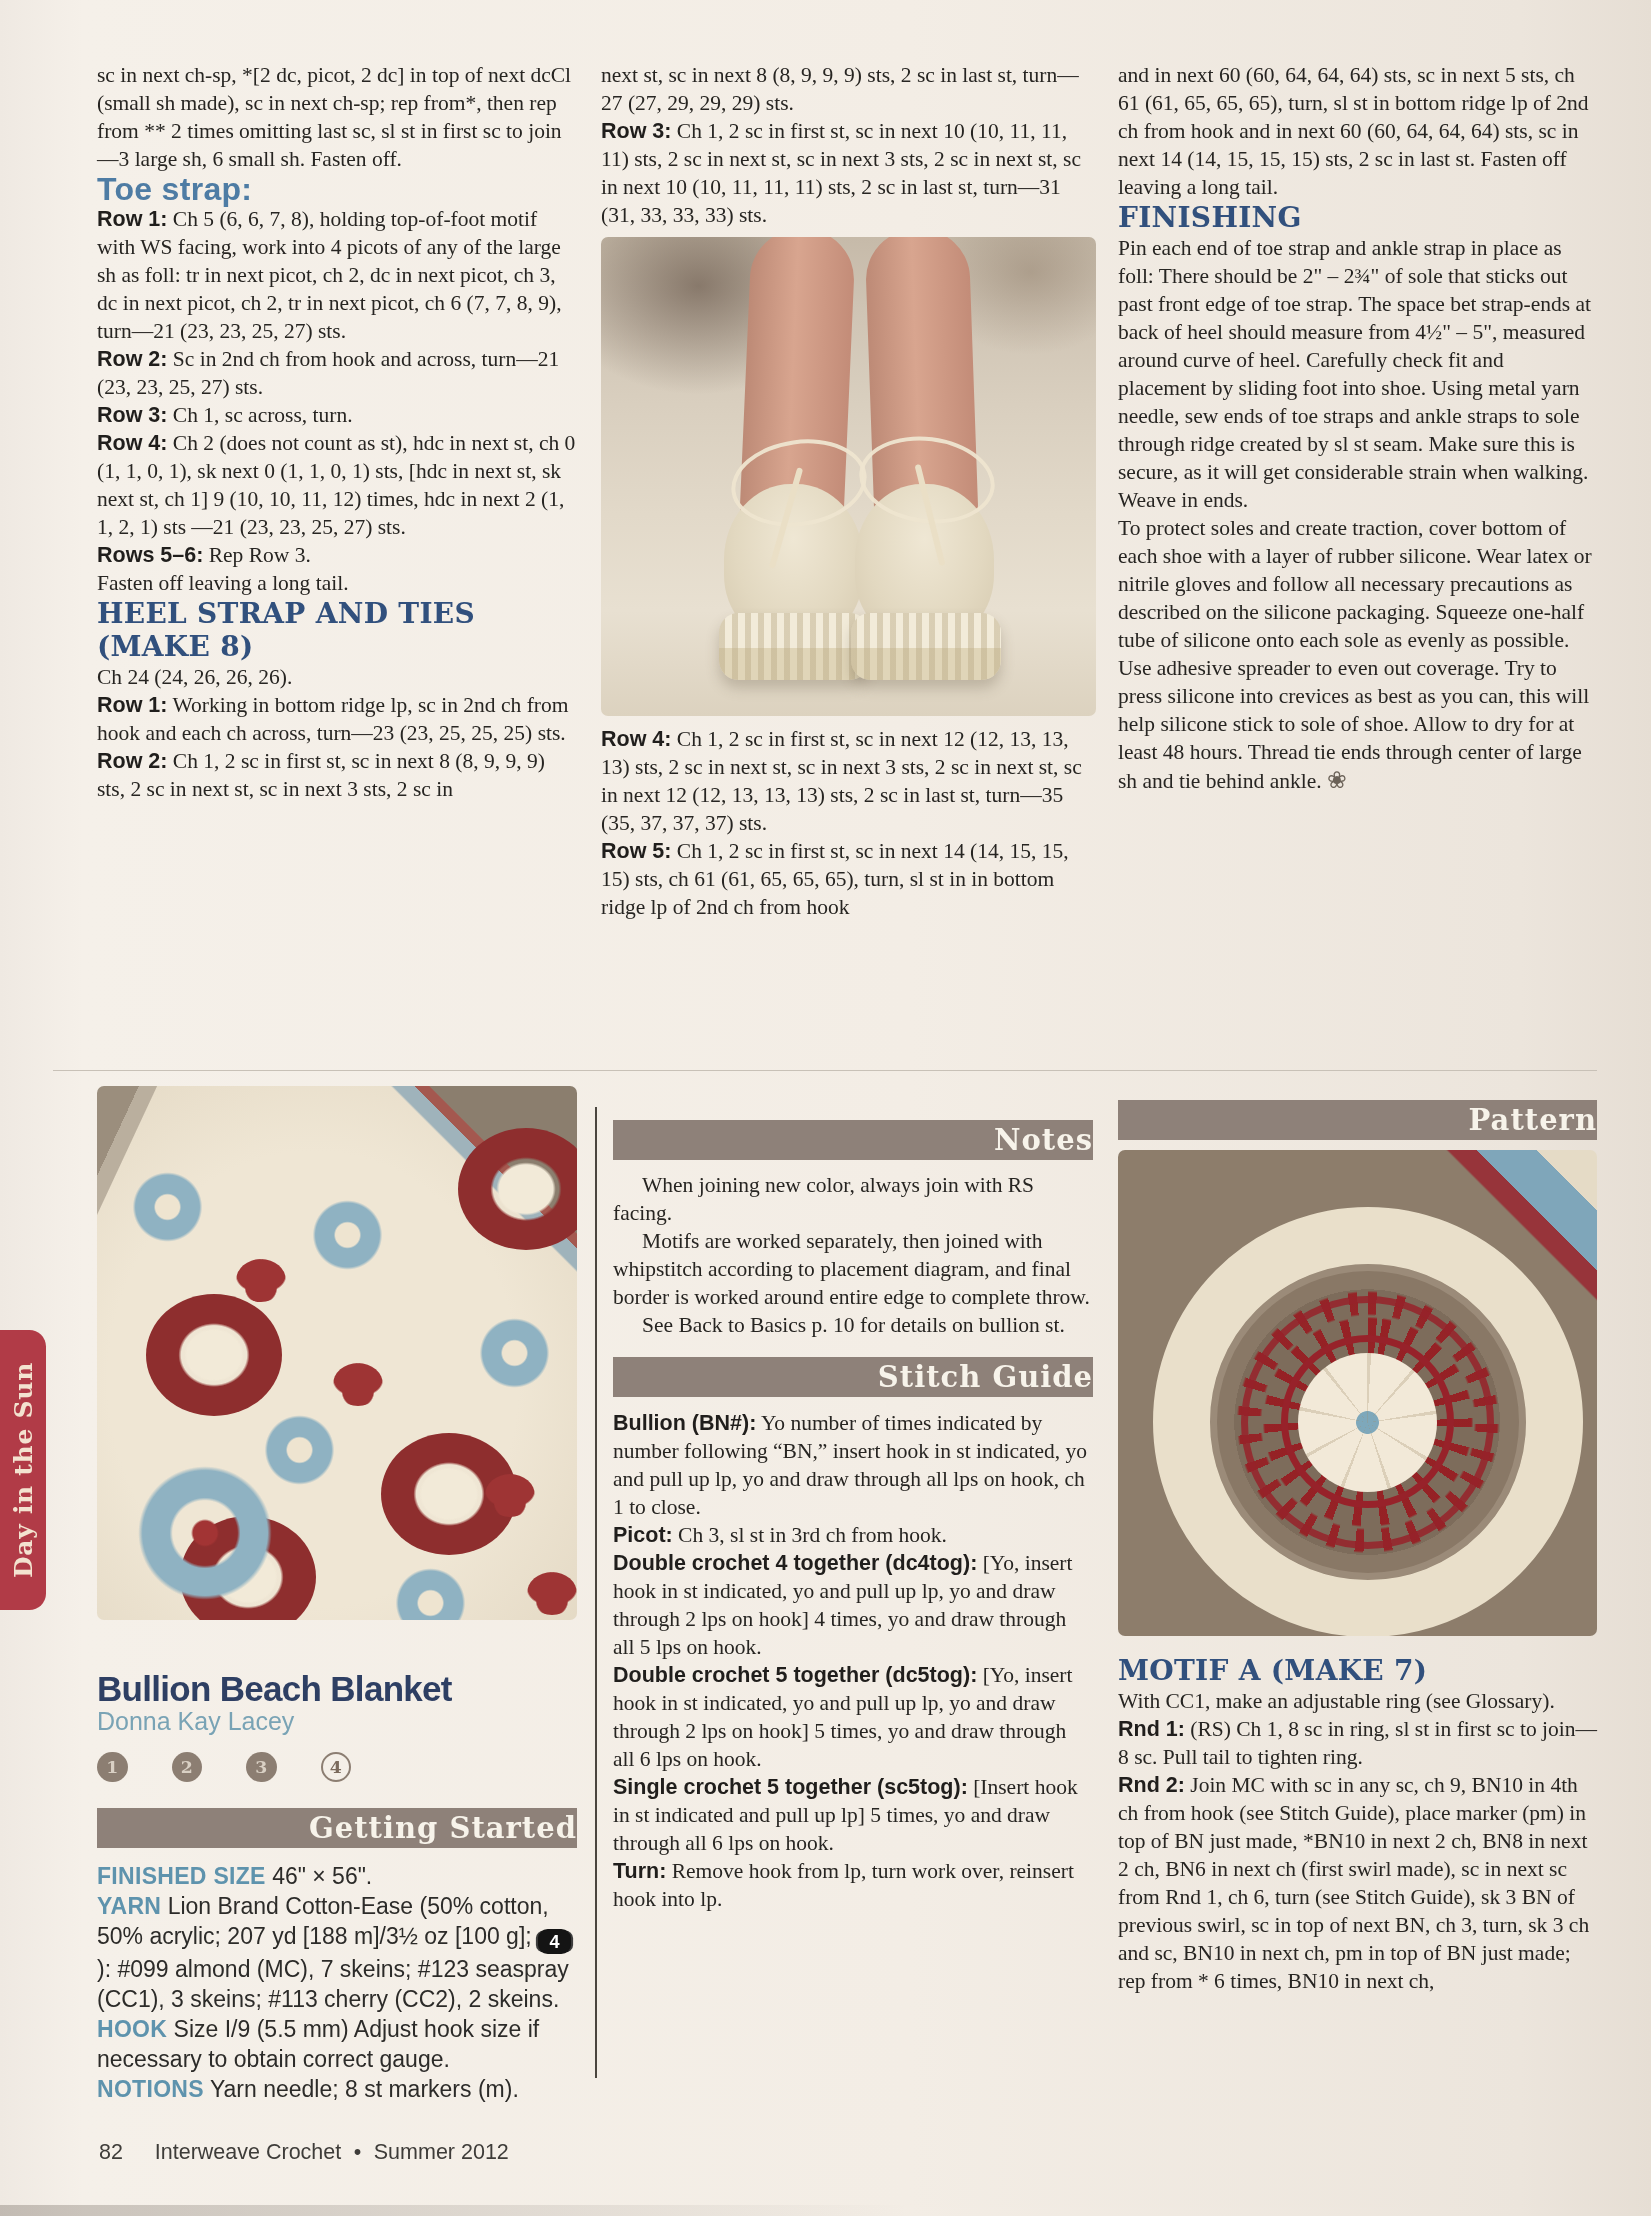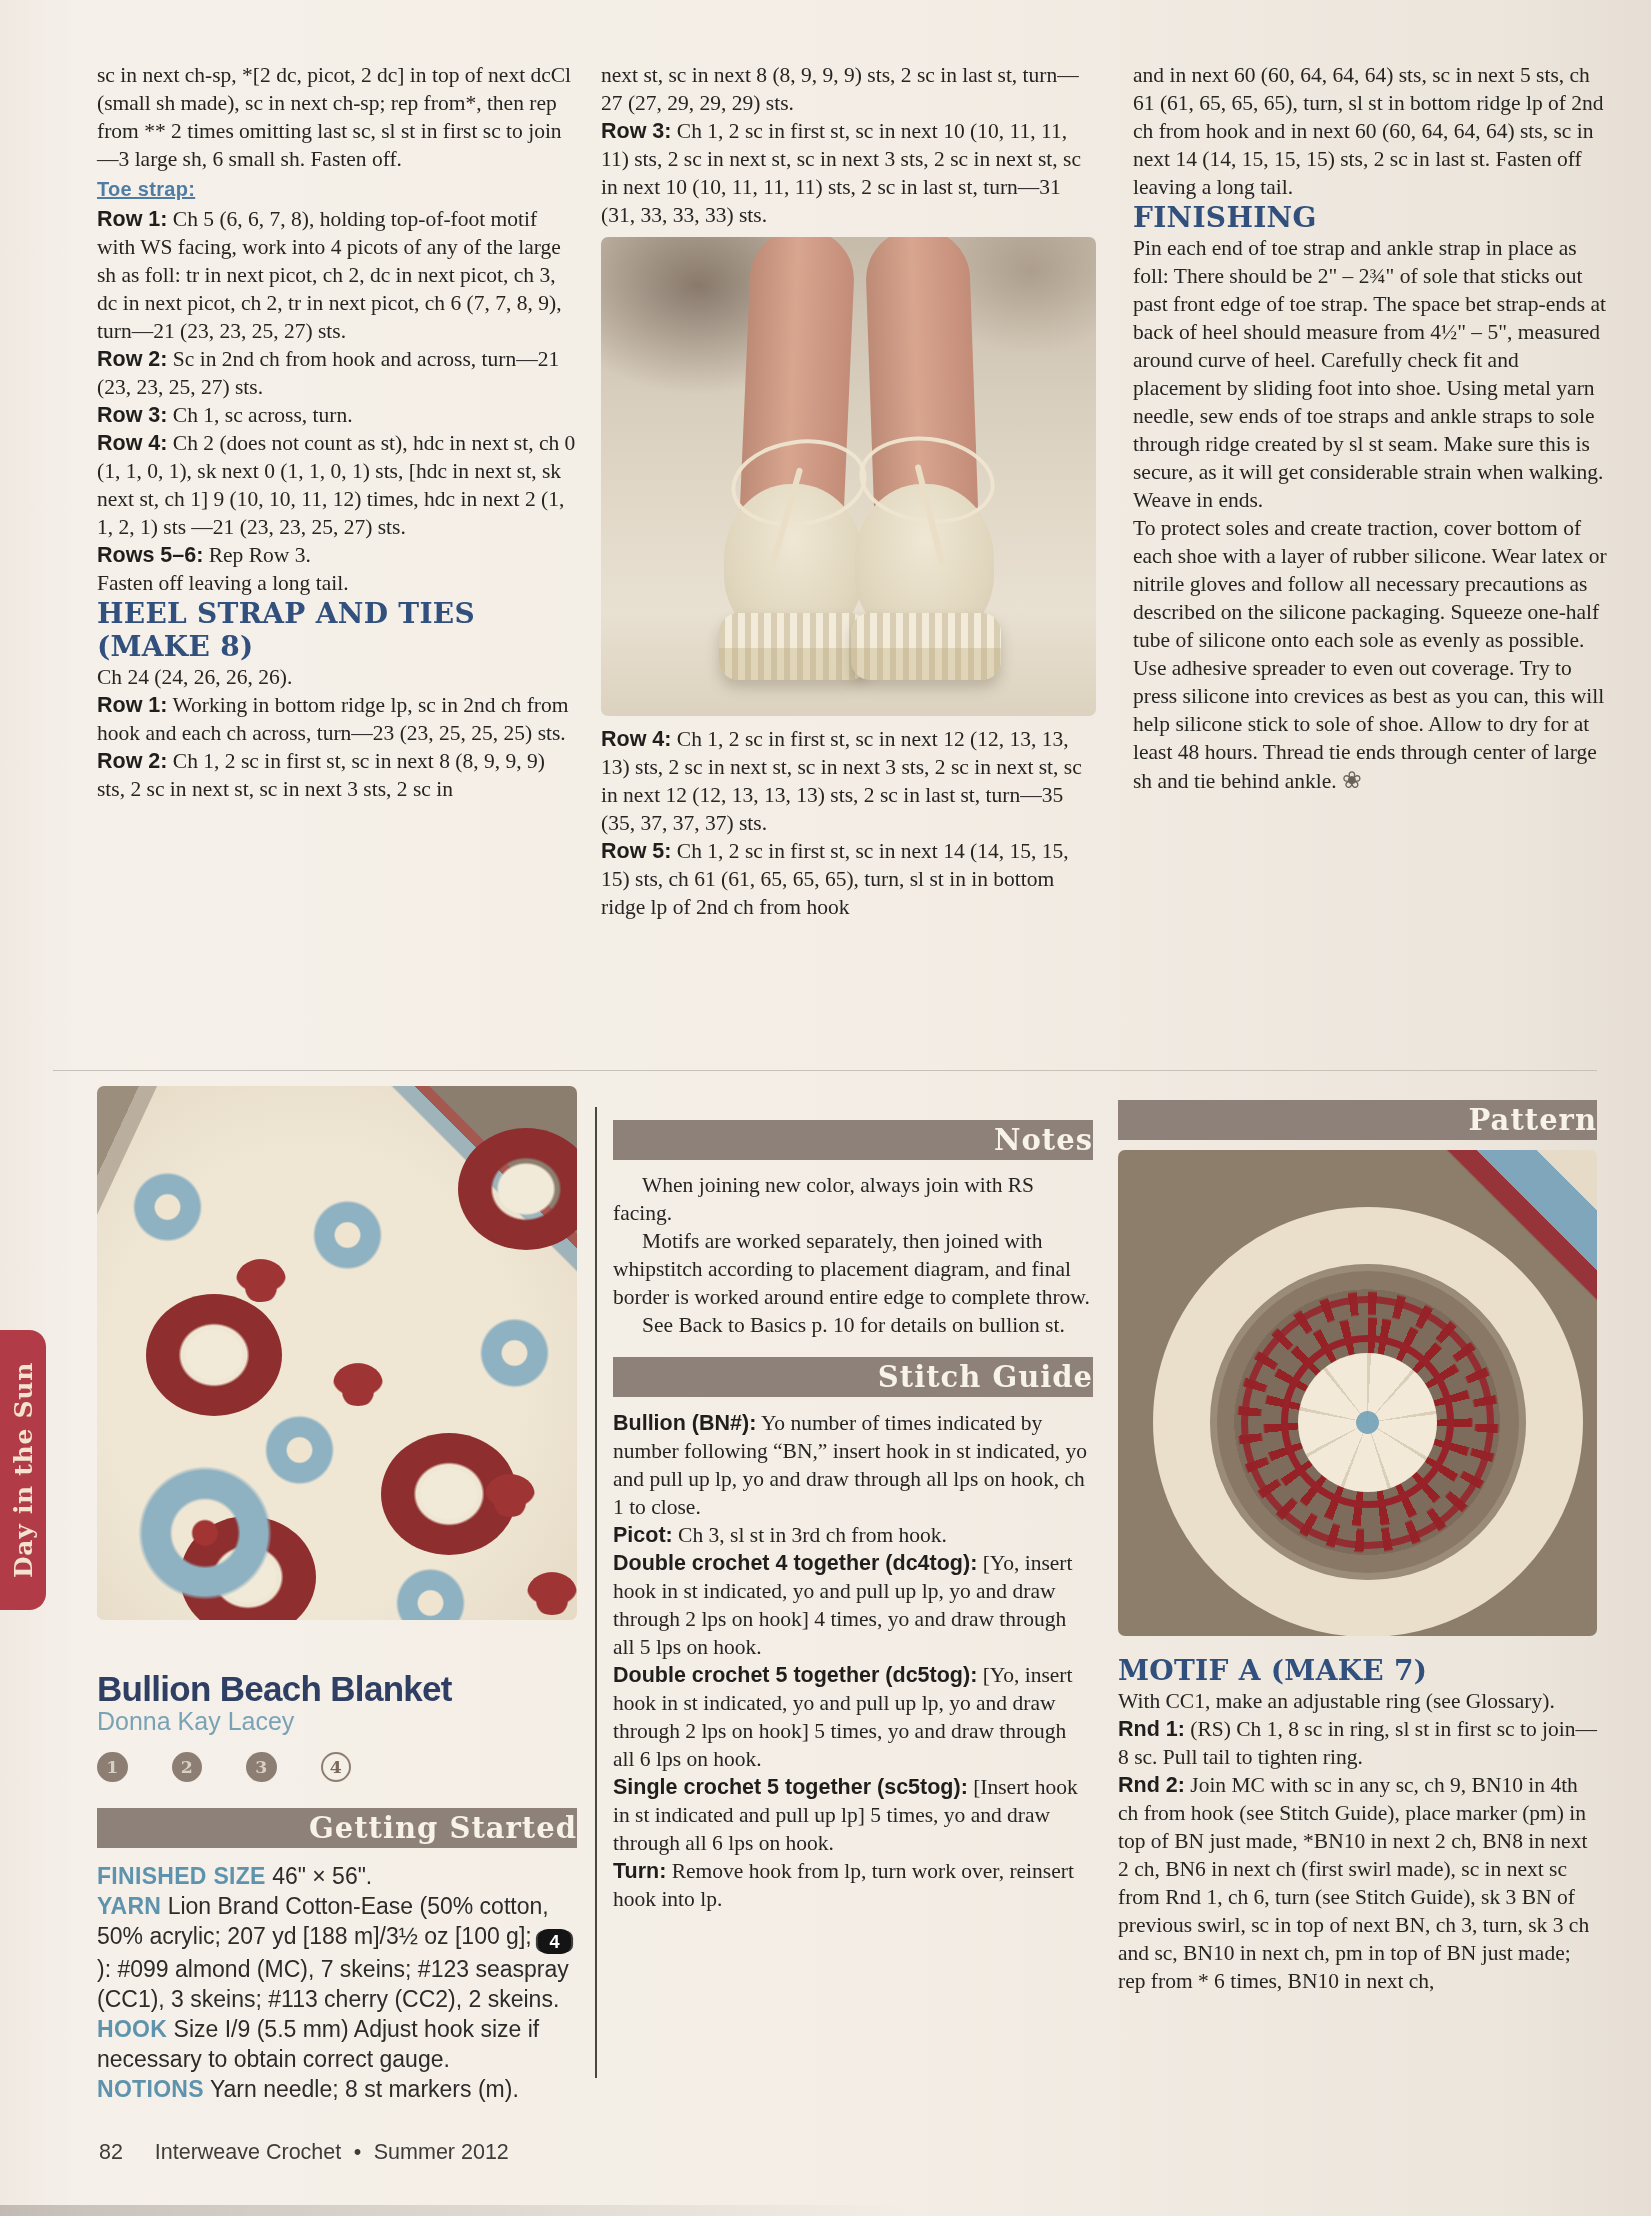--- a/index.html
+++ b/index.html
@@ -16,21 +16,21 @@
   .page::after{
     content:"";position:absolute;left:0;bottom:0;width:55%;height:11px;
     background:linear-gradient(90deg,rgba(110,100,90,.35),rgba(110,100,90,0));
   }
   
   .col{position:absolute;color:#272522;font-size:21.5px;line-height:28px;}
   .col p{margin:0;}
   .serif{font-family:"Liberation Serif",serif;}
   .row-label{font-family:"Liberation Sans",sans-serif;font-weight:bold;color:#201e1c;margin-top:48px;}
   .blue-sub{color:#4e7ca4;font-family:"Liberation Sans",sans-serif;font-weight:bold;
-    font-size:20px;line-height:32px;margin:4.2px 0 2.8px 0;letter-spacing:0.3px;text-decoration:underline;}
+    font-size:32px;line-height:32px;margin:4.2px 0 2.8px 0;letter-spacing:0.3px;}
   .navy-head{color:#31507d;font-family:"DejaVu Serif",serif;font-weight:bold;
     font-size:28px;line-height:33px;letter-spacing:0.3px;margin:8.3px 0 4.2px 0;}
   .bar{background:#8e8179;color:#f7f3ea;font-family:"DejaVu Serif",serif;font-weight:bold;
     font-size:29px;height:40px;line-height:40px;text-align:right;letter-spacing:1px;}
   .sans-info{font-family:"Liberation Sans",sans-serif;font-size:23px;line-height:30px;color:#2c2b29;}
   .teal-label{color:#5e93ad;font-weight:bold;letter-spacing:0.3px;}
   .indent{text-indent:1.35em;}
   
   .hr-top{position:absolute;left:53px;top:1070px;width:1544px;height:1.4px;background:#c8c1b7;}
   .vr-mid{position:absolute;left:595px;top:1107px;width:2.1px;height:971px;background:#4b463f;}
@@ -127,21 +127,21 @@
     mask:radial-gradient(circle,rgba(0,0,0,0) 0 23%,#000 24% 49%,rgba(0,0,0,0) 50%);}
   .mp-ring1{left:163px;top:185px;width:173px;height:173px;border:7.6px solid #97222a;}
   .mp-ring2{left:123px;top:146px;width:253px;height:253px;border:7px solid rgba(151,34,42,.85);}
   .mp-flower{left:180px;top:203px;width:139px;height:139px;
     background:
       repeating-conic-gradient(rgba(160,140,105,.28) 0 3deg,rgba(0,0,0,0) 3deg 40deg),
       radial-gradient(circle,#7ea8bb 0 11px,#f2e9d8 11.8px 70%,#e6dcc6 100%);}
   
   #col-tl{left:97px;top:61px;width:480px;}
   #col-tm{left:601px;top:61px;width:495px;}
-  #col-tr{left:1118px;top:61px;width:479px;margin-left:15px;}
+  #col-tr{left:1118px;top:61px;width:479px;}
   #blanket-info{left:97px;top:1670px;width:480px;}
   #blanket-info .bar{margin-top:26px;}
   #blanket-info .sans-info{margin-top:12.5px;}
   #col-bm{left:613px;top:1110px;width:480px;}
   #col-bm .bar{margin-top:9.7px;}
   #col-bm .notes-block{margin-top:11px;}
   #col-bm .sg-block{margin-top:12.5px;}
   #col-bm .bar.second{margin-top:18px;}
   #col-br{left:1118px;top:1100px;width:479px;}
   #col-br .navy-head{margin-top:18px;}

